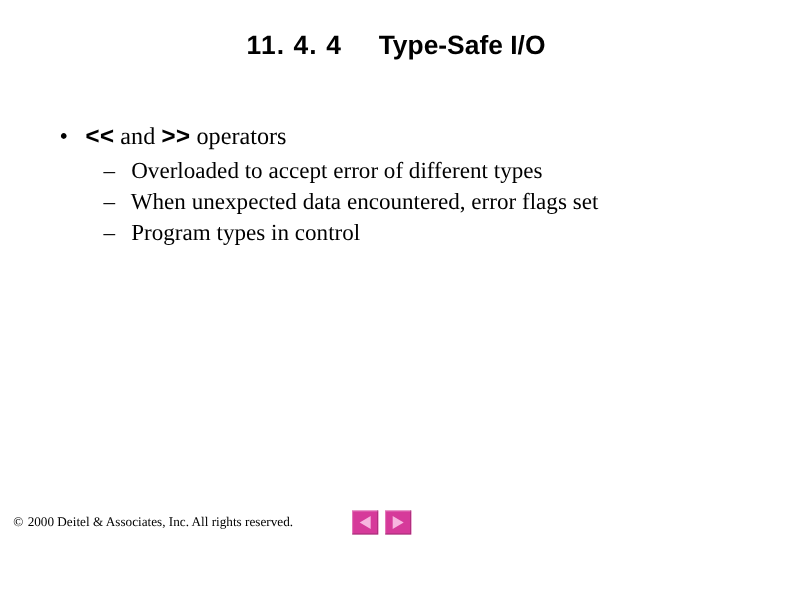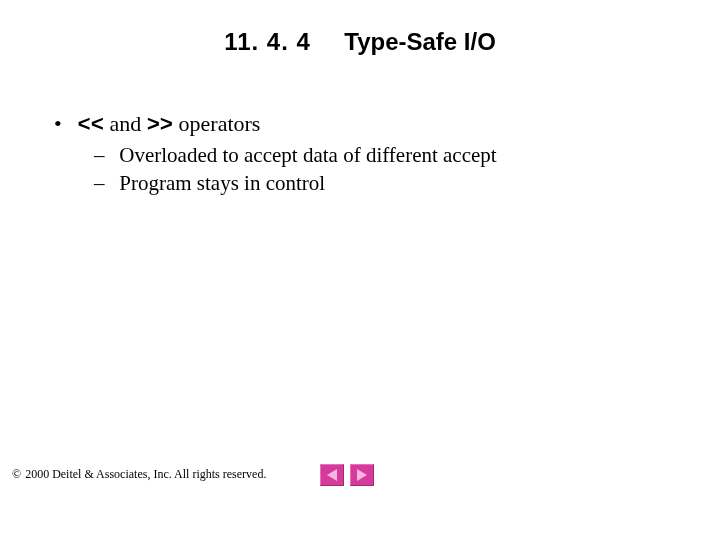--- a/index.html
+++ b/index.html
@@ -114,25 +114,29 @@
     <span>Type-Safe I/O</span>
   </div>
 
   <div class="body">
     <div class="bullet-l1">
       <span class="dot">•</span>
       <span class="mono">&lt;&lt;</span><span> and </span><span class="mono">&gt;&gt;</span><span> operators</span>
     </div>
     <div class="sub">
       <span class="dash">–</span>
-      <span>Overloaded to accept data of different accept</span>
+      <span>Overloaded to accept error of different types</span>
     </div>
     <div class="sub">
       <span class="dash">–</span>
-      <span>Program stays in control</span>
+      <span>When unexpected data encountered, error flags set</span>
+    </div>
+    <div class="sub">
+      <span class="dash">–</span>
+      <span>Program types in control</span>
     </div>
   </div>
 
   <div class="footer">
     <span class="copy-symbol">©</span>
     <span> 2000 Deitel &amp; Associates, Inc.  All rights reserved.</span>
   </div>
 
   <div class="nav">
     <div class="nav-btn">

